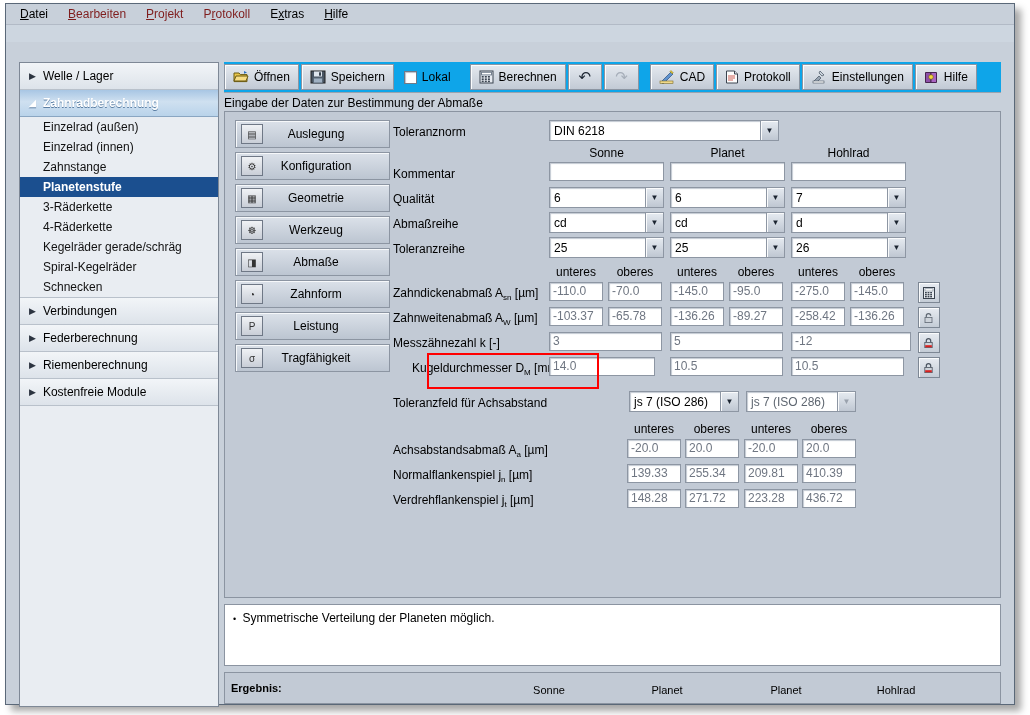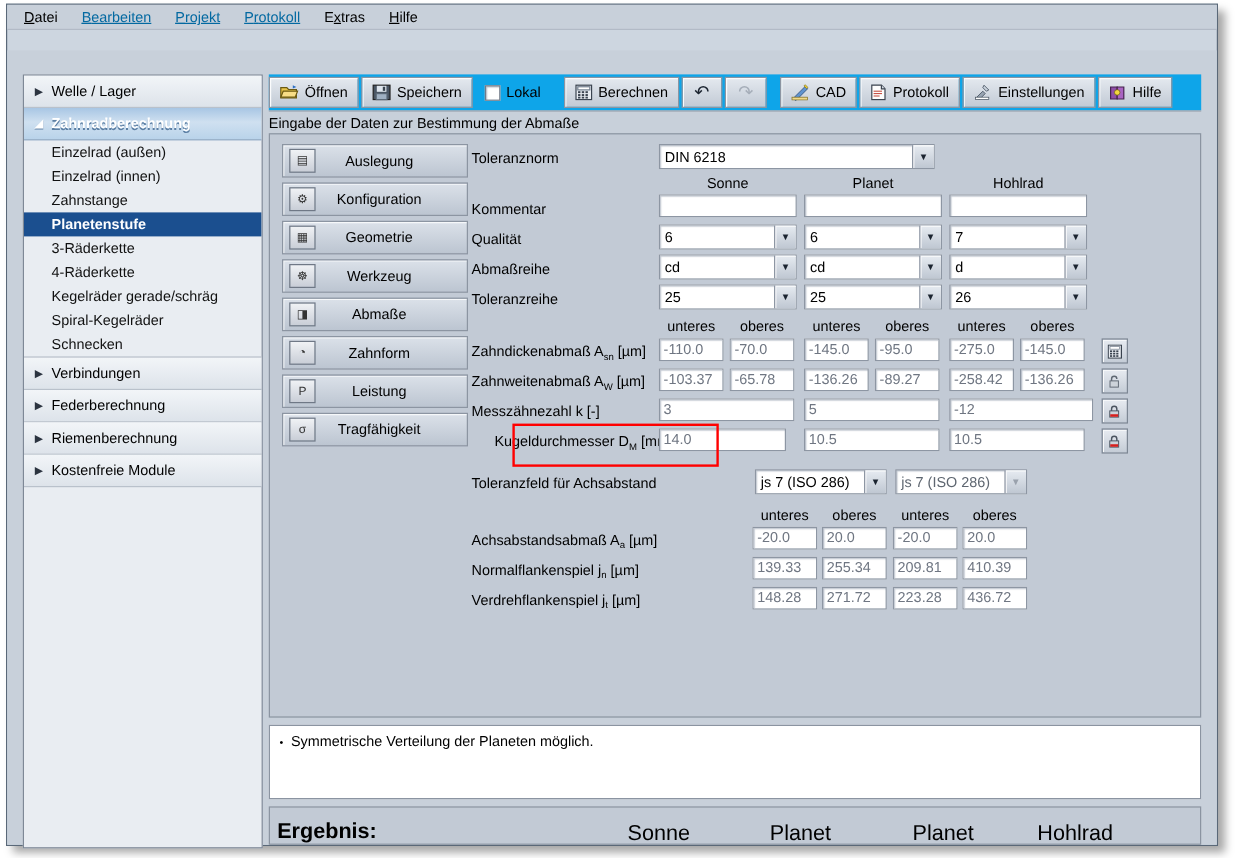--- a/index.html
+++ b/index.html
@@ -19,21 +19,21 @@
   .winbtn{width:15px;height:14px;margin-left:2px;background:#ccd3dc;border:1px solid #000;
     border-right-color:#000;border-bottom-color:#000;
     box-shadow:inset 1px 1px 0 #f3f5f8, inset -1px -1px 0 #8a929c;
     font-size:10px;line-height:12px;text-align:center;font-family:"Liberation Sans",sans-serif;color:#000;}
   #winbtns{display:flex;margin-right:2px;}
 
   
   #menubar{height:20px;background:#c8d0da;display:flex;align-items:center;padding-left:14px;
     border-bottom:1px solid #b2bac6;}
   .menu-item{font-size:12px;margin-right:20px;color:#000;}
-  .menu-item.disabled{color:#0369a1;text-decoration:underline;}
+  .menu-item.disabled{color:#7f1d1d;}
   .menu-item u{text-decoration:underline;}
 
   
   #win-body{position:absolute;left:0;right:0;top:38px;bottom:0;background:#c8d0da;}
 
   
   #sidebar{position:absolute;left:13px;top:20px;width:200px;height:645px;background:#e9edf2;
     border:1px solid #7e8896;box-sizing:border-box;overflow:hidden;}
   .nav-group{height:26px;display:flex;align-items:center;padding-left:9px;
     background:linear-gradient(to bottom,#f2f5f8,#dde3ea);border-bottom:1px solid #b9c1cb;font-size:12px;}
@@ -101,21 +101,21 @@
     background:linear-gradient(to bottom,#e7ebf1,#c4ccd6);border:1px solid #7d8794;
     box-shadow:inset 1px 1px 0 #fafbfc;display:flex;align-items:center;justify-content:center;}
 
   
   #msgbox{position:absolute;left:0;right:0;top:493px;height:62px;background:#fff;
     border:1px solid #8b94a1;box-sizing:border-box;padding:6px 8px;font-size:12px;}
 
   
   #results{position:absolute;left:0;right:0;top:561px;bottom:-12px;background:#c2cad5;
     border:1px solid #8b94a1;box-sizing:border-box;font-size:12px;overflow:hidden;}
-  .res-abs{position:absolute;font-size:18px;white-space:nowrap;}
+  .res-abs{position:absolute;font-size:11px;white-space:nowrap;}
   .res-abs.b{font-weight:bold;}
 </style>
 </head>
 <body>
 
 <div id="app-window">
 
 
   <div id="menubar">
     <div class="menu-item"><u>D</u>atei</div>

